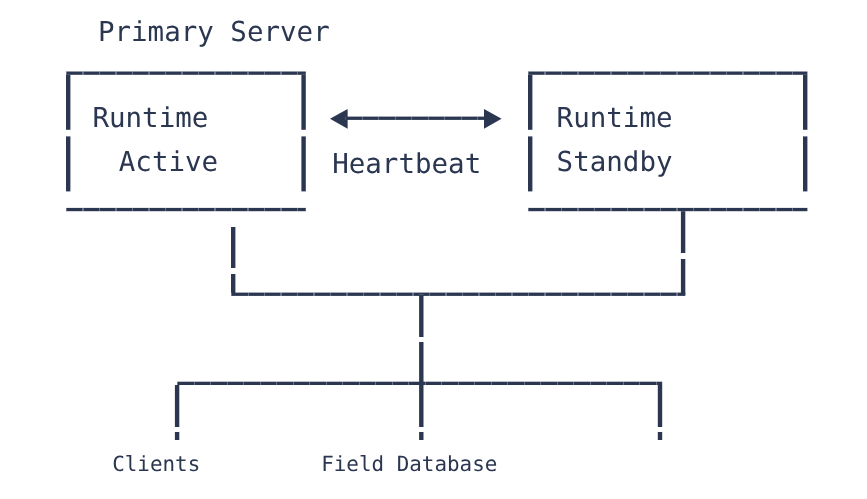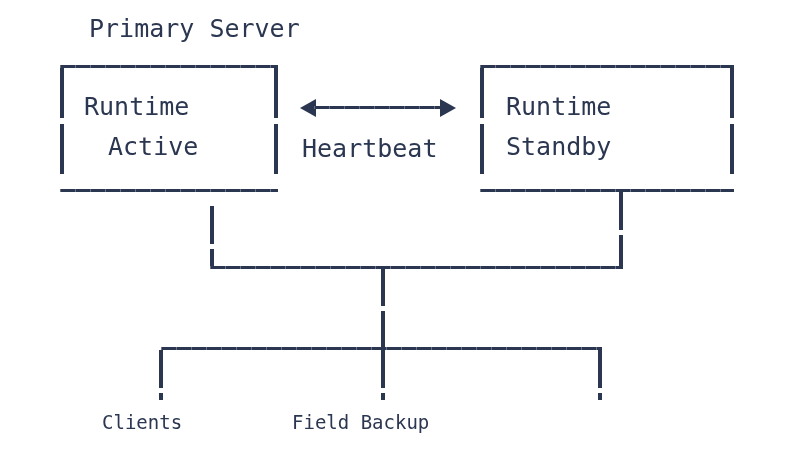--- a/index.html
+++ b/index.html
@@ -149,16 +149,16 @@
   <div class="vdash" style="left:381px; top:268px; height:81px;"></div>
 
   <div class="hrule" style="left:161px; top:347px; width:441px;"></div>
 
   <div class="vdash" style="left:159px; top:350px; height:50px;"></div>
   <div class="vdash" style="left:381px; top:350px; height:50px;"></div>
   <div class="vdash" style="left:598px; top:350px; height:50px;"></div>
 
   <div class="label leaflabel" style="left:102px; top:413px;">Clients</div>
 
-  <div class="label leaflabel" style="left:292px; top:413px;">Field Backup</div>
+  <div class="label leaflabel" style="left:292px; top:413px;">Field Database</div>
 
 
 </div>
 
 </body></html>

